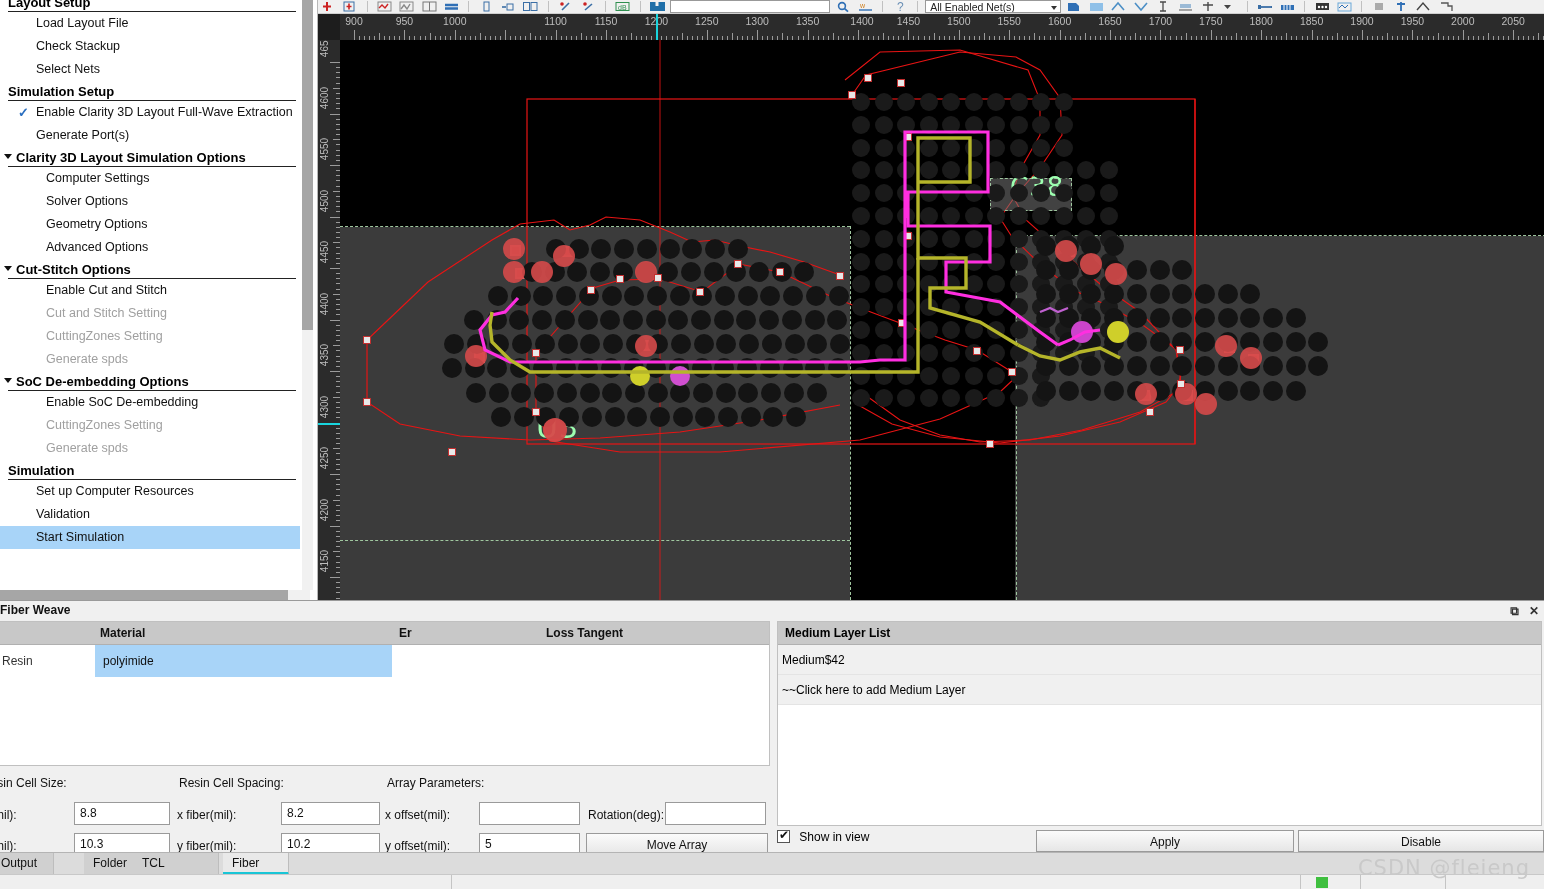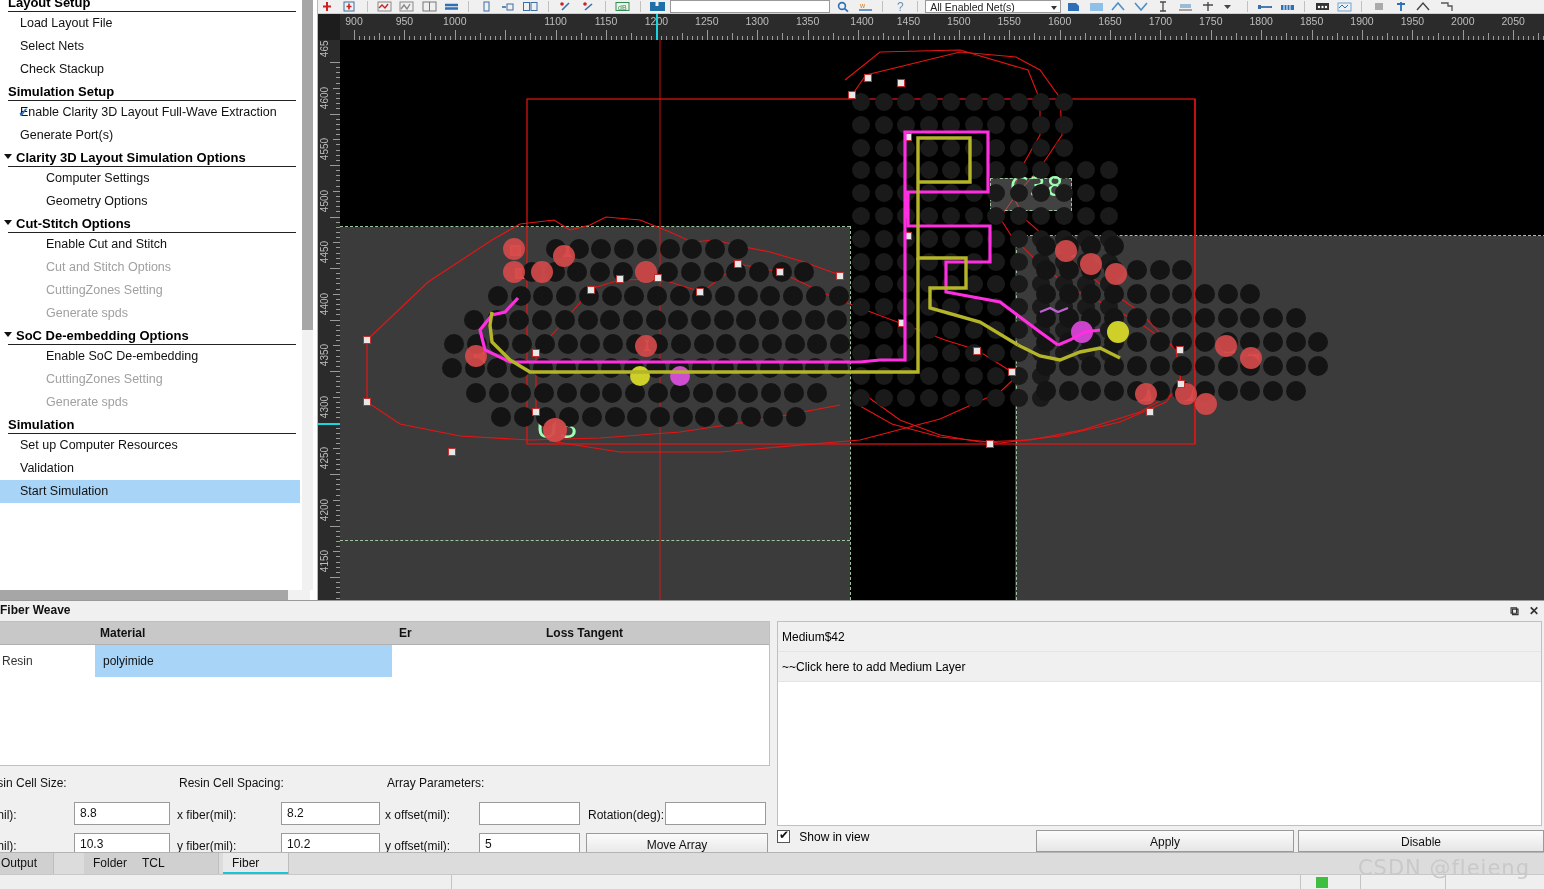--- a/index.html
+++ b/index.html
@@ -36,21 +36,21 @@
   .wf-group .arrow {
     position: absolute; left: 4px; top: 7px;
     width: 0; height: 0;
     border-left: 4px solid transparent;
     border-right: 4px solid transparent;
     border-top: 5px solid #111;
   }
   .wf-item {
     position: relative;
     height: 23px; line-height: 23px;
-    padding-left: 20px;
+    padding-left: 36px;
     font-size: 12.5px;
     color: #111;
     white-space: nowrap;
   }
   .wf-item.deep { padding-left: 46px; }
   .wf-item.disabled { color: #a0a0a0; }
   .wf-item.selected { background: #a8d4f8; }
   .wf-item .chk {
     position: absolute; left: 18px; top: 0;
     color: #2b6fc0; font-size: 13px; font-weight: bold;
@@ -275,31 +275,33 @@
 </style>
 </head>
 <body>
 
 <div id="root">
 
   <div id="sidebar">
     <div class="wf-list" id="wf-list" style="top: -8px;">
         <div class="wf-group"><span>Layout Setup</span><span class="gline"></span></div>
         <div class="wf-item"><span class="clipped">Load Layout File</span></div>
+        <div class="wf-item"><span class="clipped">Check Stackup</span></div>
         <div class="wf-item"><span class="clipped">Select Nets</span></div>
-        <div class="wf-item"><span class="clipped">Check Stackup</span></div>
         <div class="wf-group"><span>Simulation Setup</span><span class="gline"></span></div>
         <div class="wf-item"><span class="chk">✓</span><span class="clipped">Enable Clarity 3D Layout Full-Wave Extraction Mode</span></div>
         <div class="wf-item"><span class="clipped">Generate Port(s)</span></div>
         <div class="wf-group indent"><span class="arrow"></span><span>Clarity 3D Layout Simulation Options</span><span class="gline"></span></div>
         <div class="wf-item deep"><span class="clipped">Computer Settings</span></div>
+        <div class="wf-item deep"><span class="clipped">Solver Options</span></div>
         <div class="wf-item deep"><span class="clipped">Geometry Options</span></div>
+        <div class="wf-item deep"><span class="clipped">Advanced Options</span></div>
         <div class="wf-group indent"><span class="arrow"></span><span>Cut-Stitch Options</span><span class="gline"></span></div>
         <div class="wf-item deep"><span class="clipped">Enable Cut and Stitch</span></div>
-        <div class="wf-item deep disabled"><span class="clipped">Cut and Stitch Options</span></div>
+        <div class="wf-item deep disabled"><span class="clipped">Cut and Stitch Setting</span></div>
         <div class="wf-item deep disabled"><span class="clipped">CuttingZones Setting</span></div>
         <div class="wf-item deep disabled"><span class="clipped">Generate spds</span></div>
         <div class="wf-group indent"><span class="arrow"></span><span>SoC De-embedding Options</span><span class="gline"></span></div>
         <div class="wf-item deep"><span class="clipped">Enable SoC De-embedding</span></div>
         <div class="wf-item deep disabled"><span class="clipped">CuttingZones Setting</span></div>
         <div class="wf-item deep disabled"><span class="clipped">Generate spds</span></div>
         <div class="wf-group"><span>Simulation</span><span class="gline"></span></div>
         <div class="wf-item"><span class="clipped">Set up Computer Resources</span></div>
         <div class="wf-item"><span class="clipped">Validation</span></div>
         <div class="wf-item selected"><span class="clipped">Start Simulation</span></div>
@@ -1748,20 +1750,21 @@
       </div>
       <div class="mat-row">
         <div class="rlabel">Resin</div>
         <div class="rcell hl" style="left:95px; width:297px;">polyimide</div>
         <div class="rcell" style="left:395px; width:145px;"></div>
         <div class="rcell" style="left:542px; width:225px;"></div>
       </div>
     </div>
 
     <div id="medium-panel">
+      <div id="medium-head">Medium Layer List</div>
       <div class="med-row">Medium$42</div>
       <div class="med-row alt">~~Click here to add Medium Layer</div>
     </div>
 
     <div id="params">
       <div class="p-grp" style="left:-18px; top:7px;">Resin Cell Size:</div>
       <div class="p-grp" style="left:179px; top:7px;">Resin Cell Spacing:</div>
       <div class="p-grp" style="left:387px; top:7px;">Array Parameters:</div>
 
       <div class="p-lab" style="left:-16px; top:39px;">x(mil):</div>

